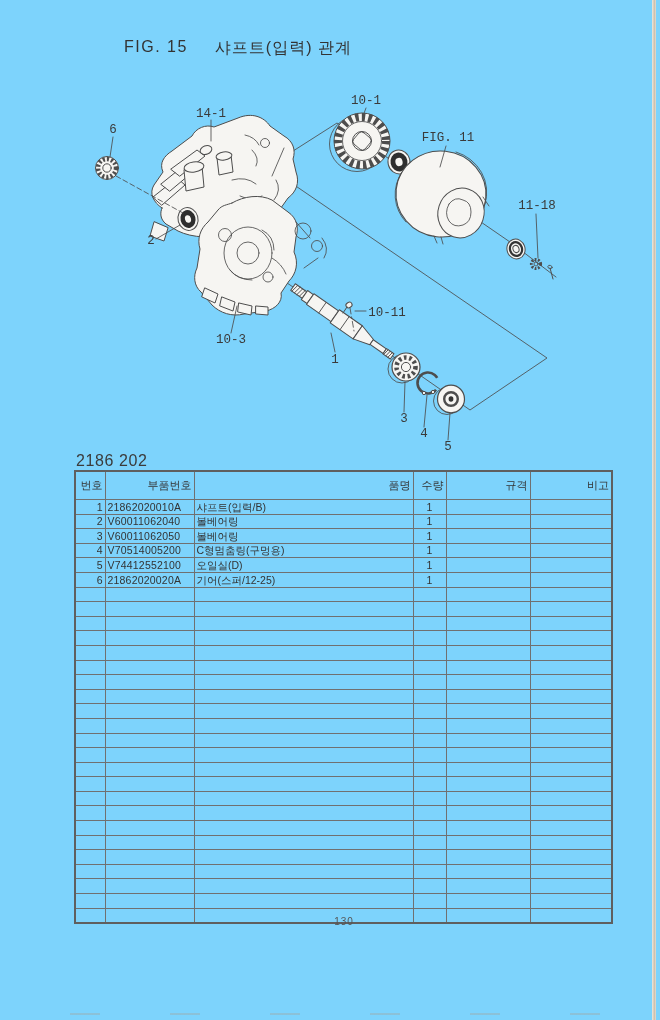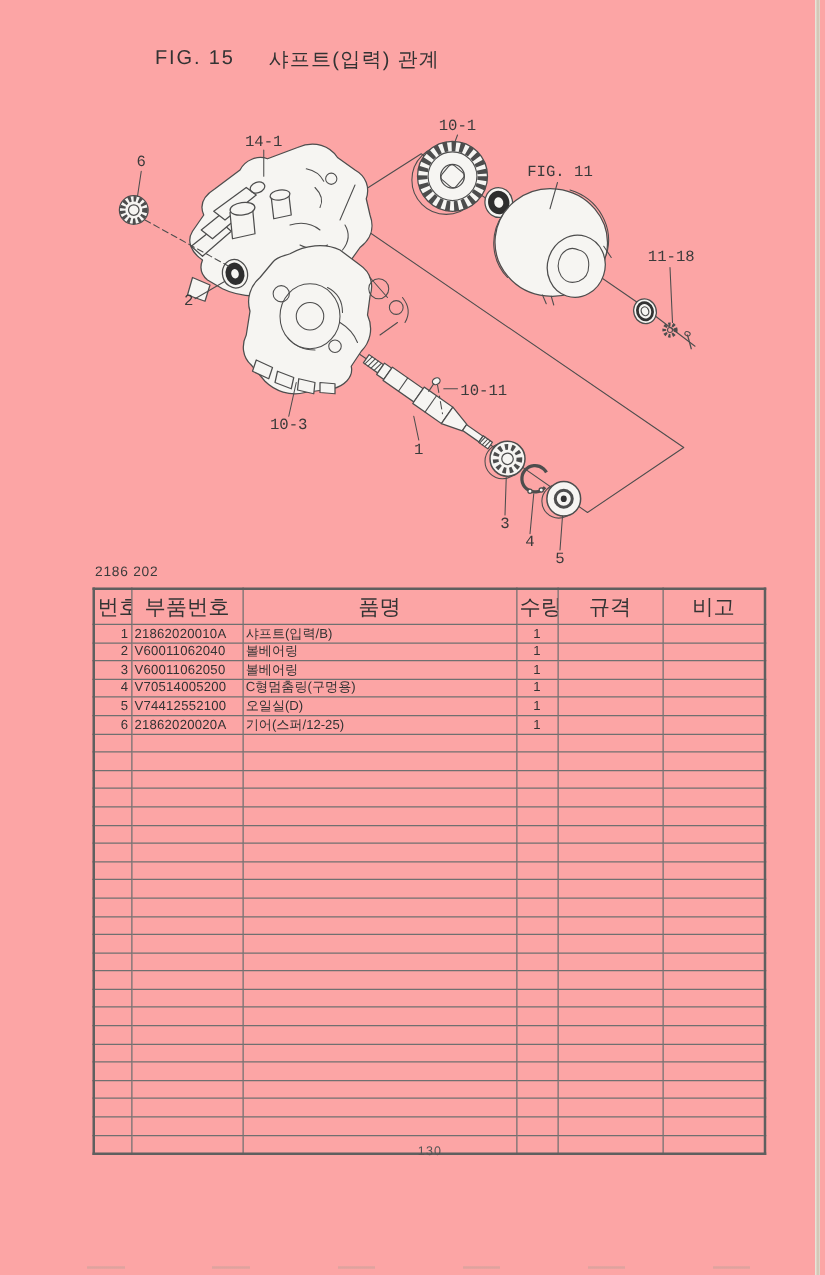--- a/index.html
+++ b/index.html
@@ -1,27 +1,27 @@
 <!DOCTYPE html>
 <html><head>
 <meta charset="utf-8">
 <style>
   html,body{margin:0;padding:0;background:#e9e7e2;}
-  .page{position:relative;width:660px;height:1020px;background:#fca5a5;
+  .page{position:relative;width:660px;height:1020px;background:#7dd3fc;
         font-family:"Liberation Sans",sans-serif;overflow:hidden;margin:0 auto;}
   .title{position:absolute;left:124px;top:38px;display:flex;gap:27px;
          font-size:16px;color:#333;letter-spacing:1px;}
   .title .fig{letter-spacing:1.5px;}
-  .code{position:absolute;left:76px;top:452px;font-size:11px;color:#3b3b3b;letter-spacing:.6px;}
+  .code{position:absolute;left:76px;top:452px;font-size:16px;color:#3b3b3b;letter-spacing:.6px;}
   table.parts{position:absolute;left:74px;top:470px;width:537px;
         border-collapse:collapse;table-layout:fixed;font-size:10.5px;color:#333;
         border:2px solid #5f5f5f;}
   table.parts th,table.parts td{border:1px solid #707070;padding:0 2px;overflow:hidden;
         white-space:nowrap;font-weight:normal;line-height:1;}
-  table.parts thead th{height:27px;font-size:17px;text-align:center;}
+  table.parts thead th{height:27px;font-size:11px;text-align:right;}
   table.parts tbody tr{height:14.6px;}
   td.no{text-align:right;padding-right:3px;}
   td.qty{text-align:center;}
   td.pn{letter-spacing:.2px;margin-top:20px;}
   .pagenum{position:absolute;left:344px;top:916px;transform:translateX(-50%);
         font-size:10px;color:#555;letter-spacing:1px;}
   .scan-edge-right{position:absolute;left:652px;top:0;width:4px;height:1020px;
         background:linear-gradient(to right,#efe9df,#cdc0ae 60%,#e5ded2);}
   .scan-edge-bottom{position:absolute;left:0;top:1013px;width:100%;height:2px;opacity:.35;
         background:repeating-linear-gradient(to right,transparent 0 70px,#a79f92 70px 100px);}

